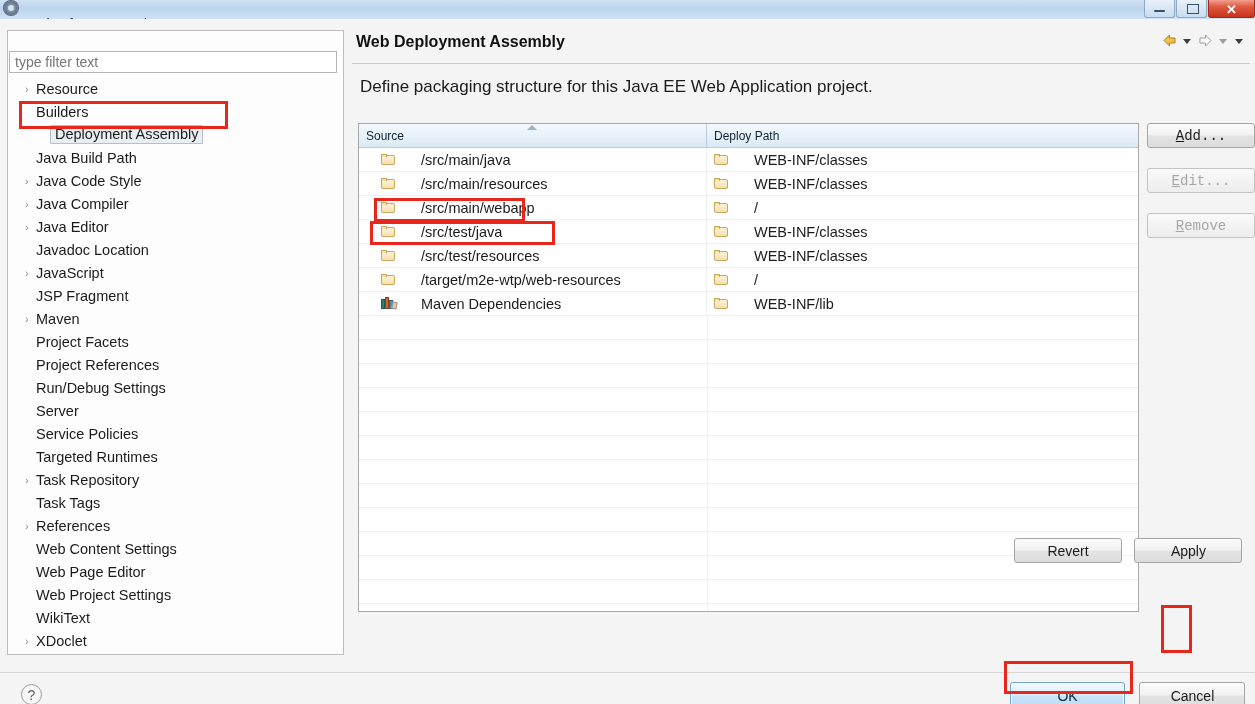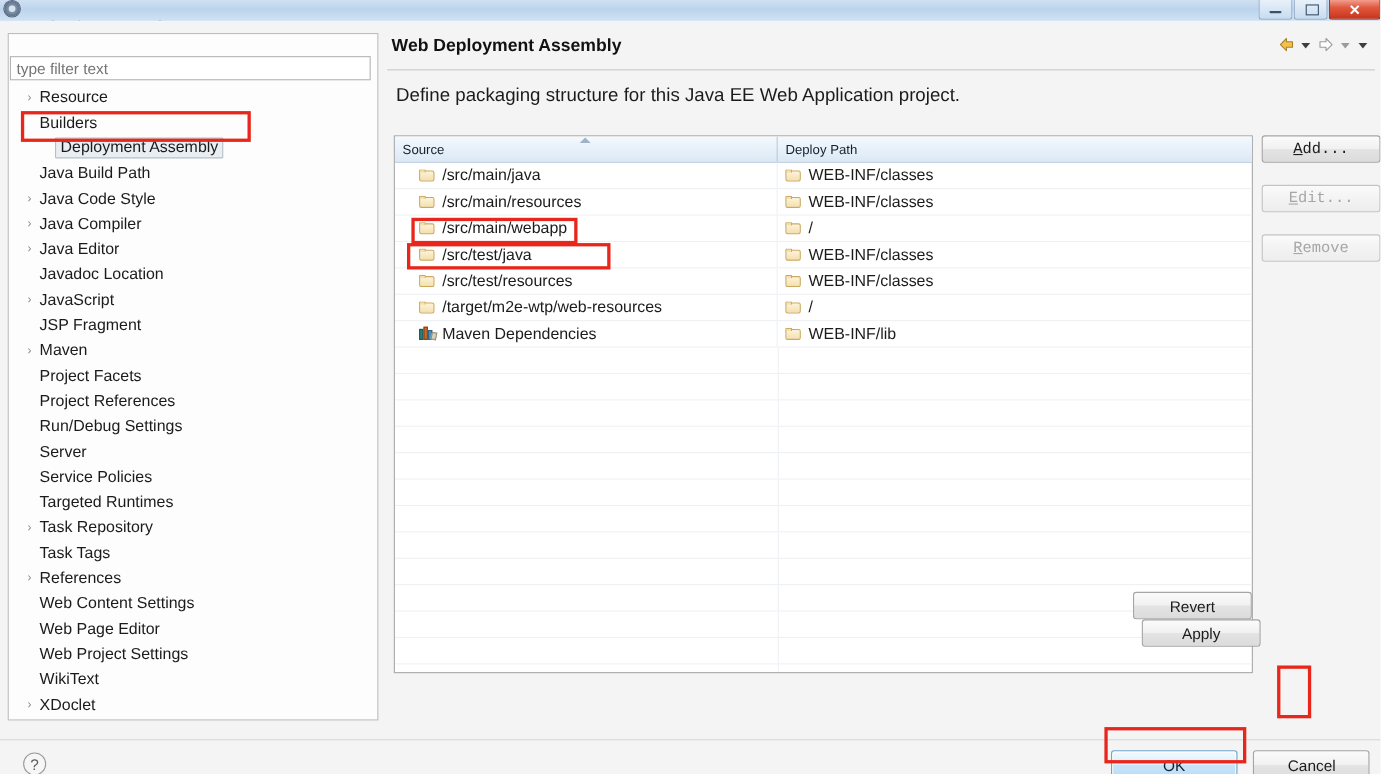--- a/index.html
+++ b/index.html
@@ -192,20 +192,21 @@
     display: flex; height: 23px; align-items: center;
     border-bottom: 1px solid #eef1f4;
     position: relative;
   }
   .cell {
     display: flex; align-items: center;
     font-size: 14.5px; color: #1b1b1b;
     box-sizing: border-box;
     height: 100%;
     white-space: nowrap;
+    gap: 19px;
   }
   .cell.source { width: 348px; padding-left: 22px; border-right: 1px solid #eef1f4; }
   .cell.deploy { flex: 1 1 auto; padding-left: 7px; }
   .folder-ico {
     width: 15px; height: 12px; margin-right: 6px; flex: 0 0 auto;
     position: relative;
   }
   .folder-ico::before {
     content: ""; position: absolute; left: 0; top: 1px;
     width: 14px; height: 10px;
@@ -256,21 +257,21 @@
     cursor: default;
     margin-bottom: 20px;
     padding: 0;
   }
   .btn.disabled { color: #a6a6a6; border-color: #c4c4c4;
     background: linear-gradient(to bottom, #fafafa 0%, #f3f3f3 50%, #ededed 100%); }
   .btn .mn { text-decoration: underline; }
 
   
   .lowbtns {
-    position: absolute; left: 678px; top: 511px;
+    position: absolute; left: 662px; top: 511px;
   }
   .btn-wide {
     width: 108px; height: 25px; display: inline-block;
     box-sizing: border-box;
     border: 1px solid #a5a5a5; border-radius: 3px;
     background: linear-gradient(to bottom, #fbfbfb 0%, #f1f1f1 48%, #e3e3e3 52%, #dcdcdc 100%);
     font-family: "Liberation Sans", sans-serif;
     font-size: 14px; color: #1b1b1b; cursor: default; padding: 0;
   }
   .btn-wide + .btn-wide { margin-left: 8px; }

